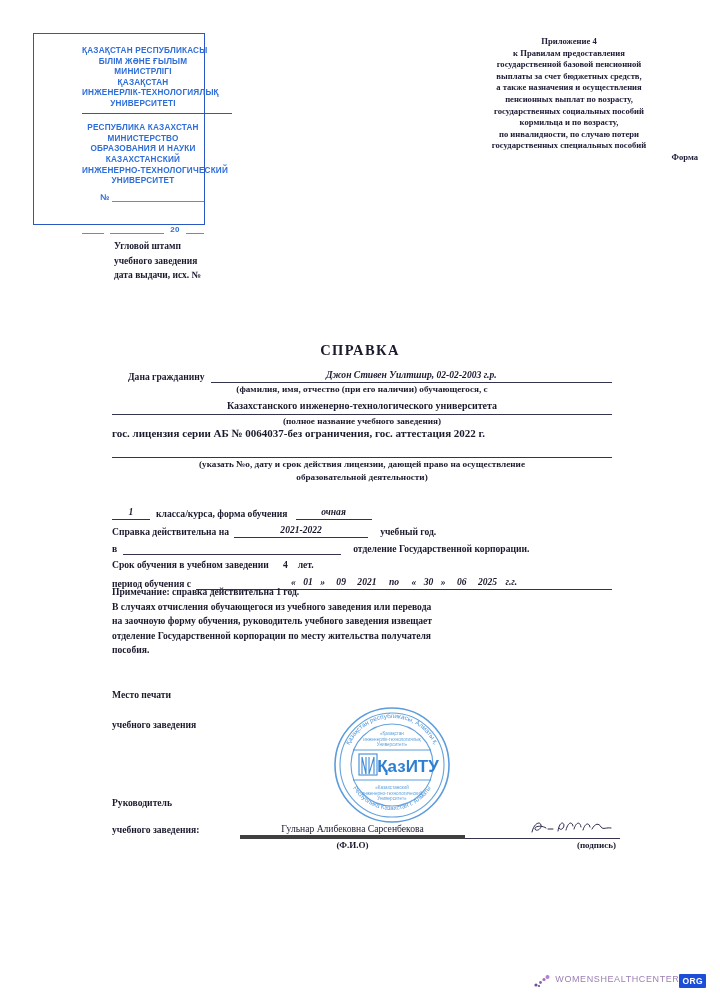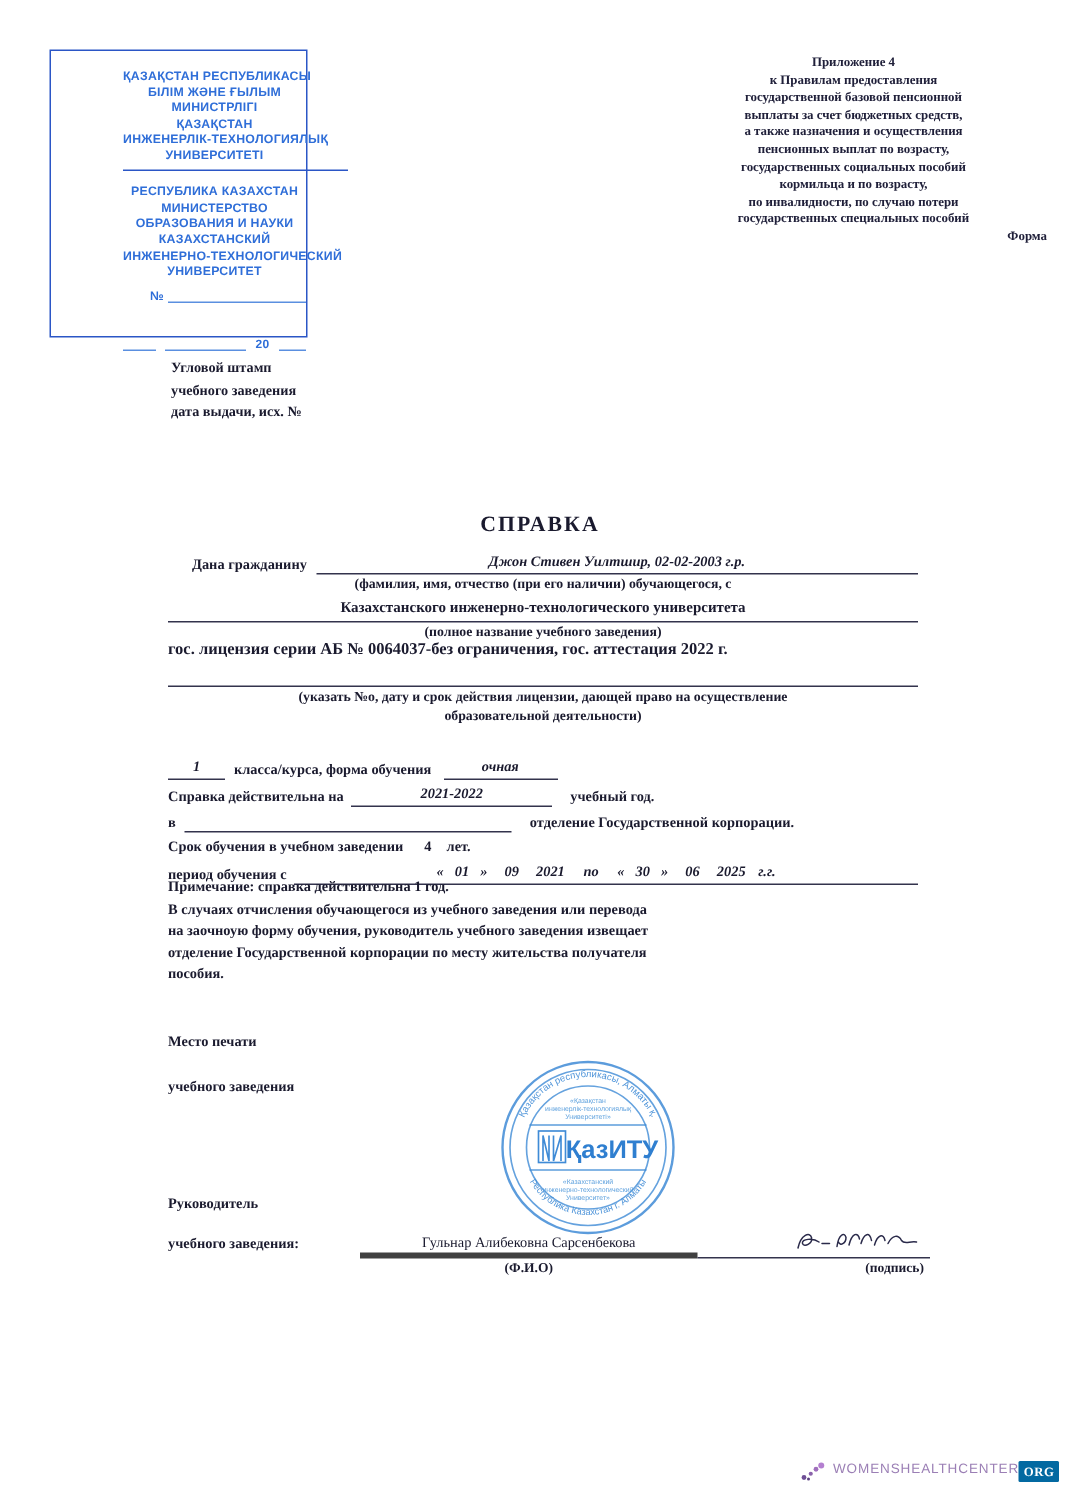--- a/index.html
+++ b/index.html
@@ -245,25 +245,24 @@
   }
   #watermark .wm-text {
     font-size: 9px;
     letter-spacing: .6px;
     color: #9b7fb5;
   }
   #watermark .wm-org {
     font-size: 8.5px;
     font-weight: bold;
     color: #ffffff;
-    background: #0369a1;
+    background: #1d4ed8;
     padding: 1.5px 3px;
     border-radius: 1px;
     letter-spacing: .4px;
-    font-family: Liberation Serif, serif;
   }
 </style>
 </head>
 <body>
 
 <div id="corner-stamp">
   <div class="kz-block">
     <div>ҚАЗАҚСТАН РЕСПУБЛИКАСЫ</div>
     <div>БІЛІМ ЖӘНЕ ҒЫЛЫМ</div>
     <div>МИНИСТРЛІГІ</div>

